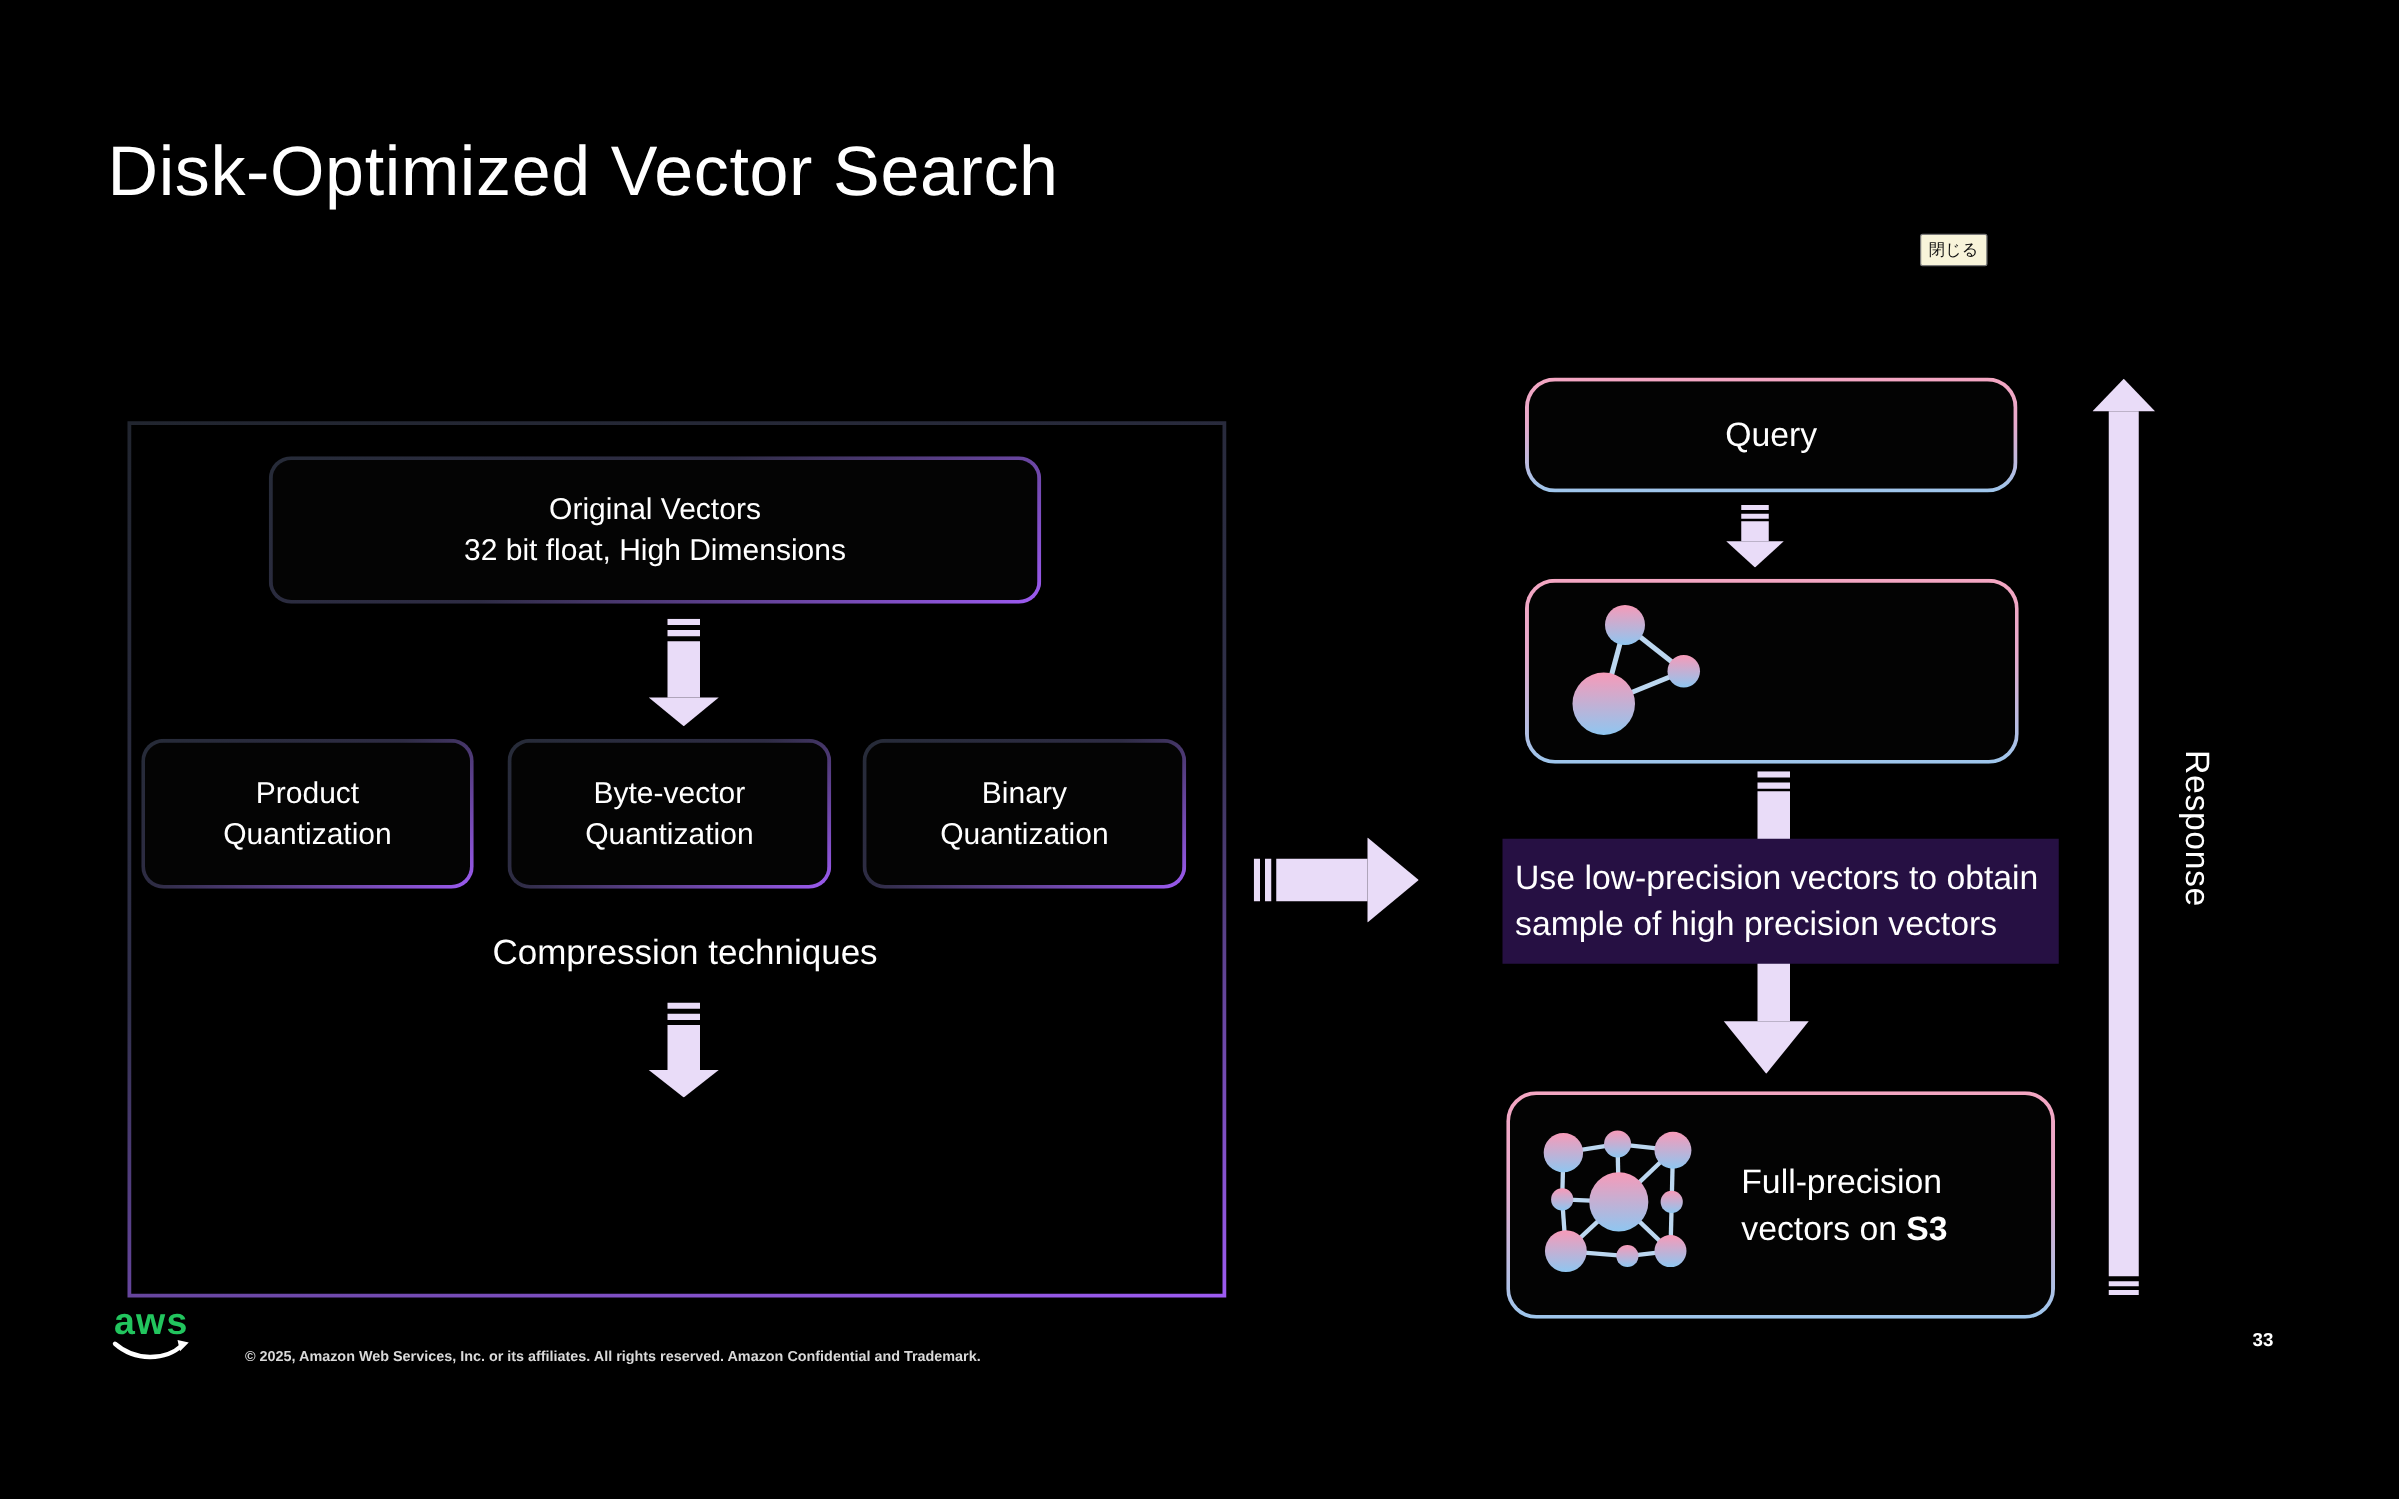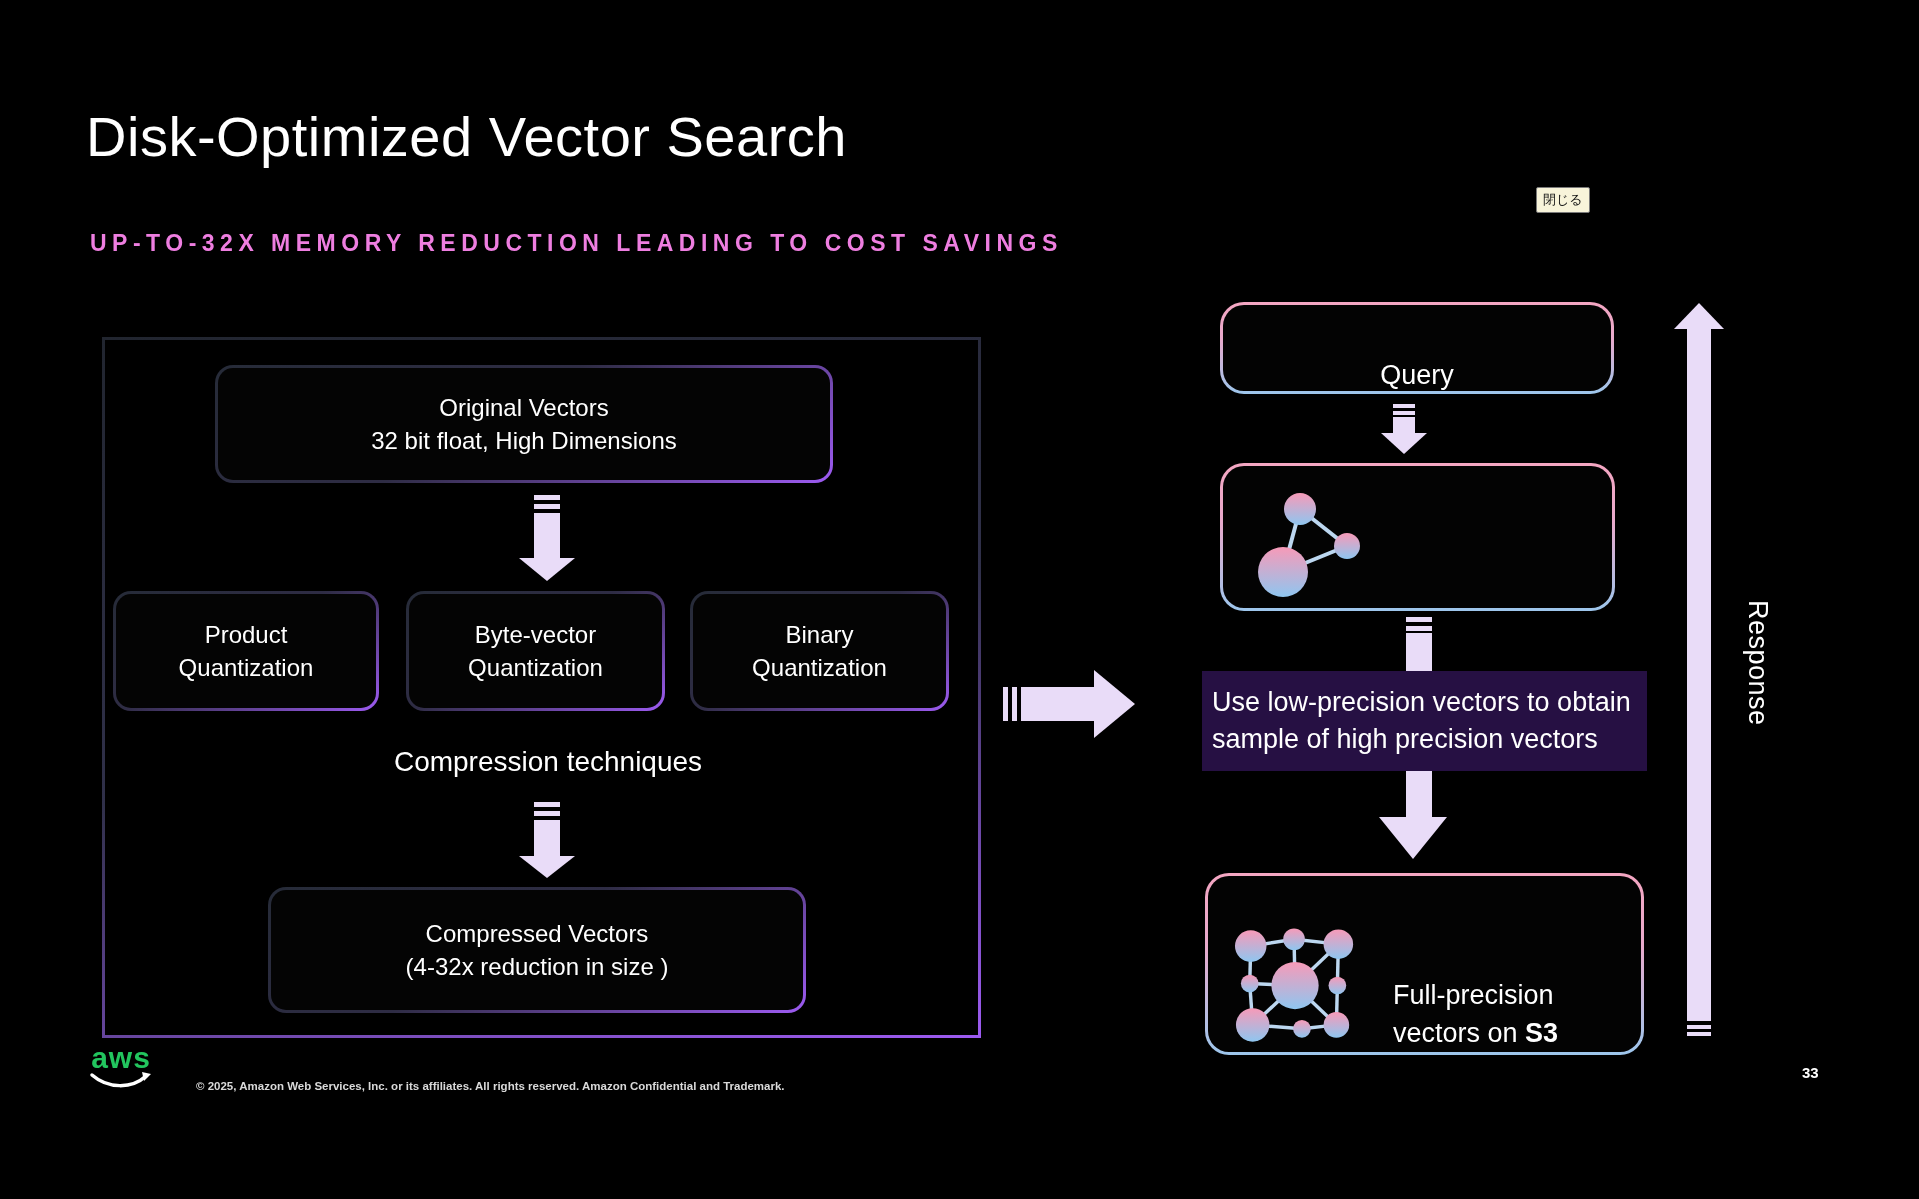--- a/index.html
+++ b/index.html
@@ -31,21 +31,21 @@
   .box-cv{left:163px;top:547px;width:532px;height:120px;}
   .ct-label{position:absolute;left:443px;top:406px;transform:translateX(-50%);
             font-size:28px;font-weight:400;white-space:nowrap;}
 
   .arrow-svg{position:absolute;}
 
   
   .pbox{position:absolute;border:3px solid transparent;border-radius:24px;
         background:linear-gradient(#030303,#030303) padding-box,
                    linear-gradient(180deg,#f4a6c2 0%,#e8aacc 40%,#9dc6ec 100%) border-box;
-        display:flex;align-items:flex-end;color:#fff;}
+        display:flex;align-items:center;color:#fff;}
   .box-query{left:1220px;top:302px;width:388px;height:86px;justify-content:center;
              font-size:27px;}
   .box-cv2{left:1220px;top:463px;width:389px;height:142px;}
   .box-full{left:1205px;top:873px;width:433px;height:176px;}
   .pbox .icon-wrap{flex:0 0 auto;}
   .pbox .txt{font-size:27px;line-height:38px;}
 
   .callout{position:absolute;left:1202px;top:671px;width:445px;box-sizing:border-box;
            background:#261043;color:#fff;font-size:27px;line-height:37px;text-align:left;
            padding:13px 10px;z-index:2;}
@@ -60,21 +60,20 @@
   .copyright{position:absolute;left:196px;top:1080px;font-size:11.5px;color:#d9d9d9;
              font-weight:700;white-space:nowrap;}
   .page-num{position:absolute;left:1802px;top:1064px;font-size:15px;font-weight:700;color:#fff;}
 </style>
 </head>
 <body>
 
 <div class="slide">
 
   <div class="title">Disk-Optimized Vector Search</div>
-  <div class="subtitle">UP-TO-32X MEMORY REDUCTION LEADING TO COST SAVINGS</div>
   <button class="close-btn">閉じる</button>
 
   <div class="panel">
 
     <div class="gbox box-original">
       <div>Original Vectors</div>
       <div>32 bit float, High Dimensions</div>
     </div>
 
     <svg class="arrow-svg" style="left:407px;top:155px;" width="70" height="86" viewBox="0 0 70 86">
@@ -103,24 +102,20 @@
 
     <svg class="arrow-svg" style="left:407px;top:462px;" width="70" height="76" viewBox="0 0 70 76">
       <g fill="#e9dcf8">
         <rect x="22" y="0" width="26" height="5"></rect>
         <rect x="22" y="9" width="26" height="5"></rect>
         <rect x="22" y="18" width="26" height="36"></rect>
         <polygon points="7,54 63,54 35,76"></polygon>
       </g>
     </svg>
 
-    <div class="gbox box-cv">
-      <div>Compressed Vectors</div>
-      <div>(4-32x reduction in size )</div>
-    </div>
   </div>
 
   <svg class="arrow-svg" style="left:1003px;top:670px;" width="132" height="68" viewBox="0 0 132 68">
     <g fill="#e9dcf8">
       <rect x="0" y="17" width="5" height="34"></rect>
       <rect x="9" y="17" width="5" height="34"></rect>
       <rect x="18" y="17" width="73" height="34"></rect>
       <polygon points="91,0 132,34 91,68"></polygon>
     </g>
   </svg>

